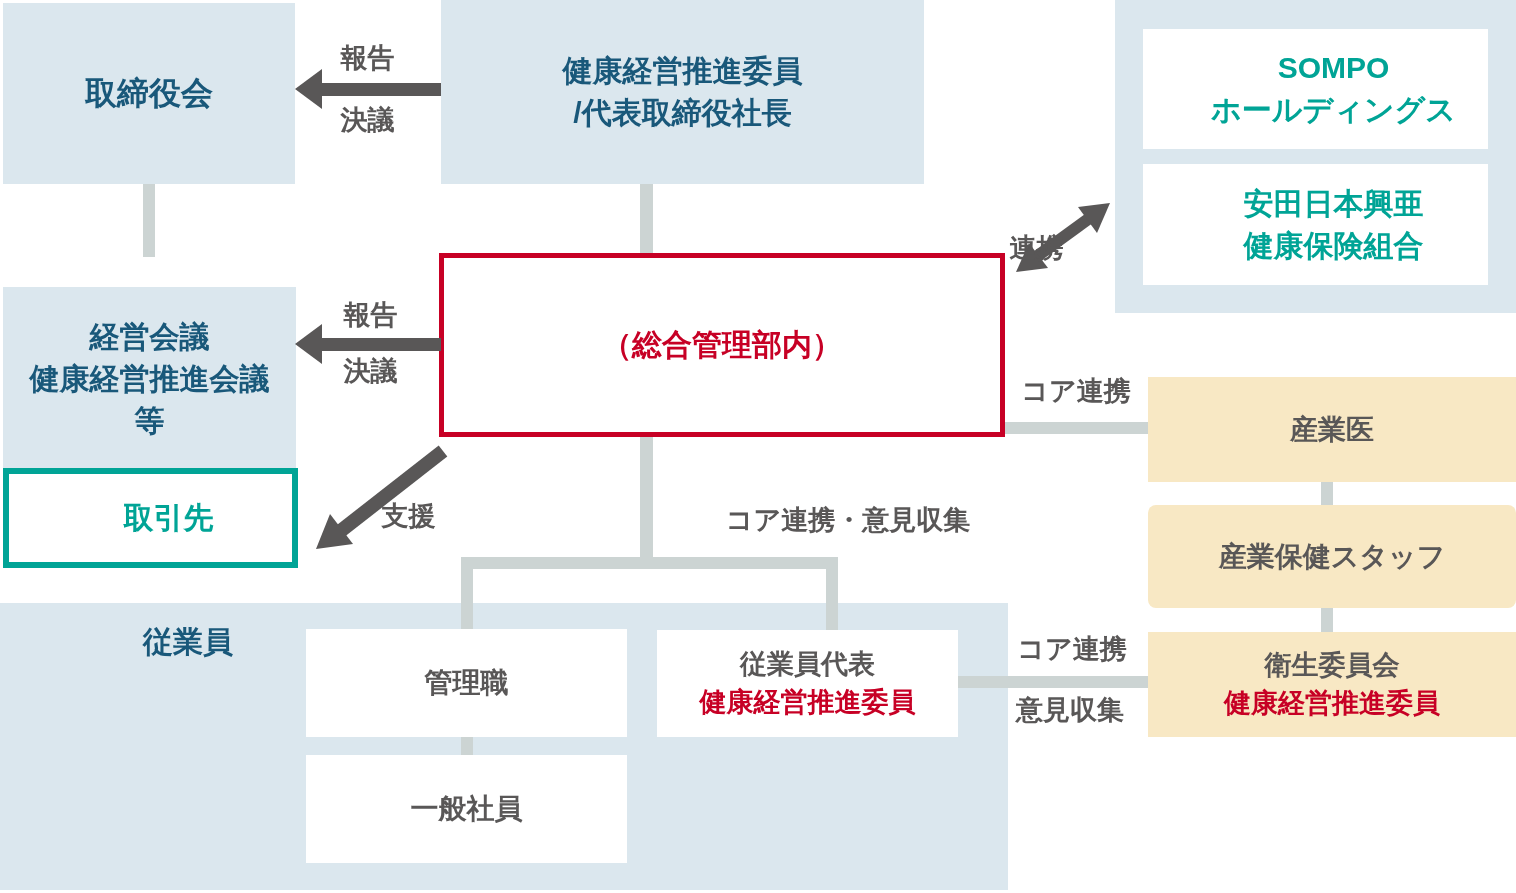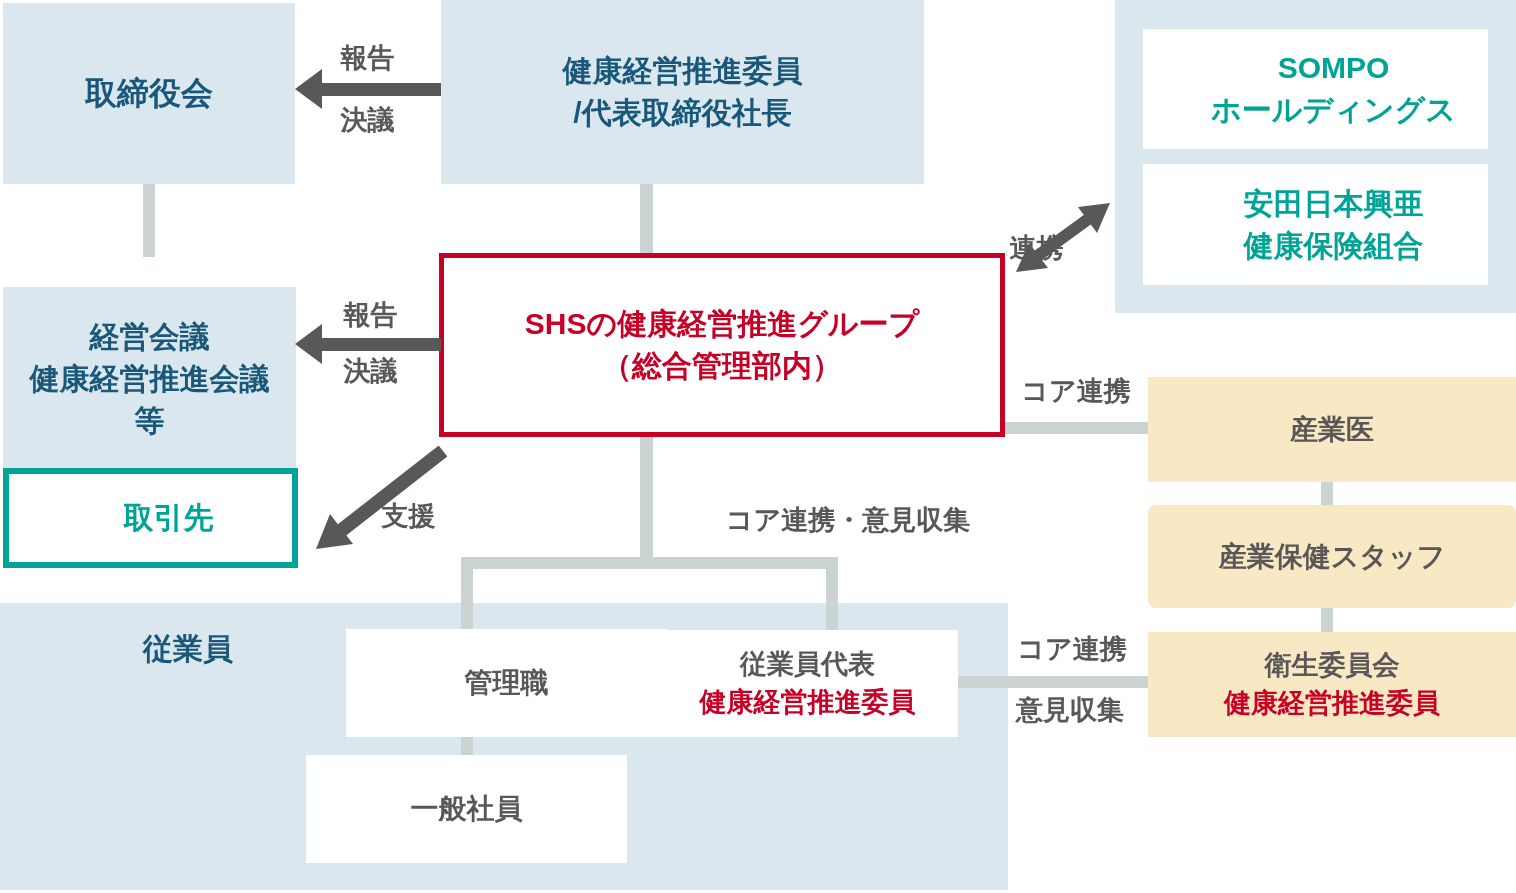--- a/index.html
+++ b/index.html
@@ -10,21 +10,21 @@
   .box{
     position:absolute;display:flex;flex-direction:column;align-items:center;justify-content:center;
     text-align:center;box-sizing:border-box;line-height:1.4;white-space:nowrap;
   }
   .bg-blue{background:var(--light-blue);color:var(--blue-text);}
   .bg-yellow{background:var(--yellow);color:var(--gray-text);}
   .bg-white{background:#ffffff;}
   .teal-text{color:var(--teal);padding-left:36px;}
   .red-text{color:var(--red);}
   .gray-text{color:var(--gray-text);}
-  .blue-text{color:var(--blue-text);margin-top:7px;}
+  .blue-text{color:var(--blue-text);}
   .red-outline{border:5px solid var(--red);}
   .teal-outline{border:6px solid var(--teal);text-align:right;}
   .conn{position:absolute;background:var(--conn);}
   .edge-label{position:absolute;color:var(--gray-text);font-size:27px;text-align:center;line-height:1.1;}
   .arrows{position:absolute;left:0;top:0;pointer-events:none;}
   .arrows .arr{fill:var(--arrow);}
   .arrows .arrline{stroke:var(--arrow);}
   .line{display:block;}
 </style>
 </head>
@@ -66,31 +66,30 @@
     <span class="line">健康保険組合</span>
   </div>
 
   <div class="box bg-blue" style="left:3px;top:255px;width:293px;height:183px;font-size:30px;margin-top:32px;">
     <span class="line">経営会議</span>
     <span class="line">健康経営推進会議</span>
     <span class="line">等</span>
   </div>
 
   <div class="box bg-white red-outline red-text" style="left:439px;top:253px;width:566px;height:184px;font-size:30px;">
-    <span class="line">SHSの健康経営推進グループ</span>
     <span class="line">（総合管理部内）</span>
   </div>
 
   <div class="box bg-white teal-outline teal-text" style="left:3px;top:468px;width:295px;height:100px;font-size:30px;">
     <span class="line">取引先</span>
   </div>
 
   <div class="edge-label blue-text" style="left:118px;top:625px;width:140px;font-size:30px;color:var(--blue-text);">従業員</div>
 
-  <div class="box bg-white gray-text" style="left:306px;top:629px;width:321px;height:108px;font-size:28px;margin-left:40px;">
+  <div class="box bg-white gray-text" style="left:306px;top:629px;width:321px;height:108px;font-size:28px;">
     <span class="line">管理職</span>
   </div>
 
   <div class="box bg-white gray-text" style="left:306px;top:755px;width:321px;height:108px;font-size:28px;">
     <span class="line">一般社員</span>
   </div>
 
   <div class="box bg-white" style="left:657px;top:630px;width:301px;height:107px;font-size:27px;">
     <span class="line gray-text">従業員代表</span>
     <span class="line red-text">健康経営推進委員</span>

